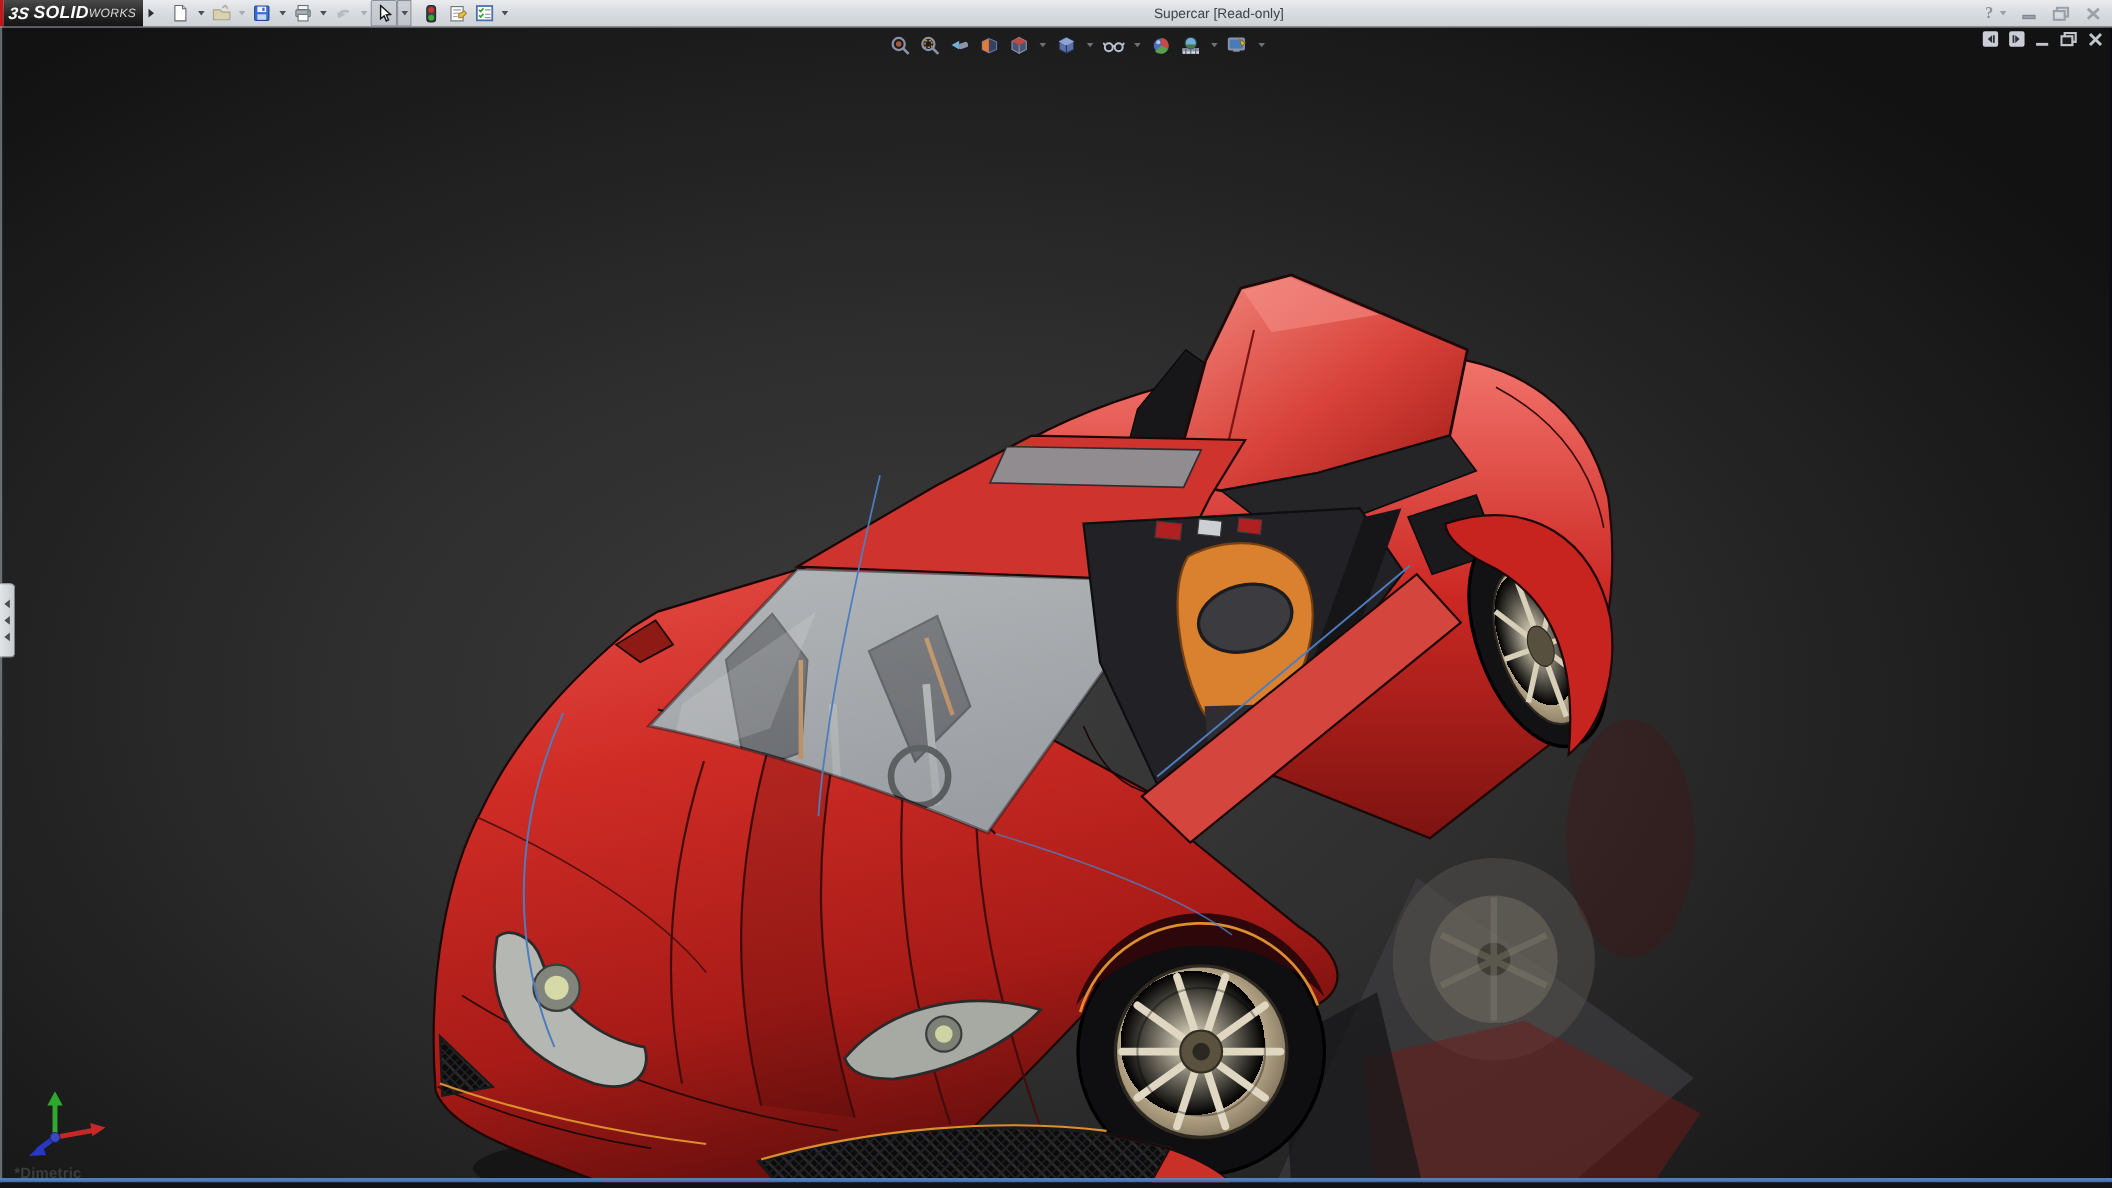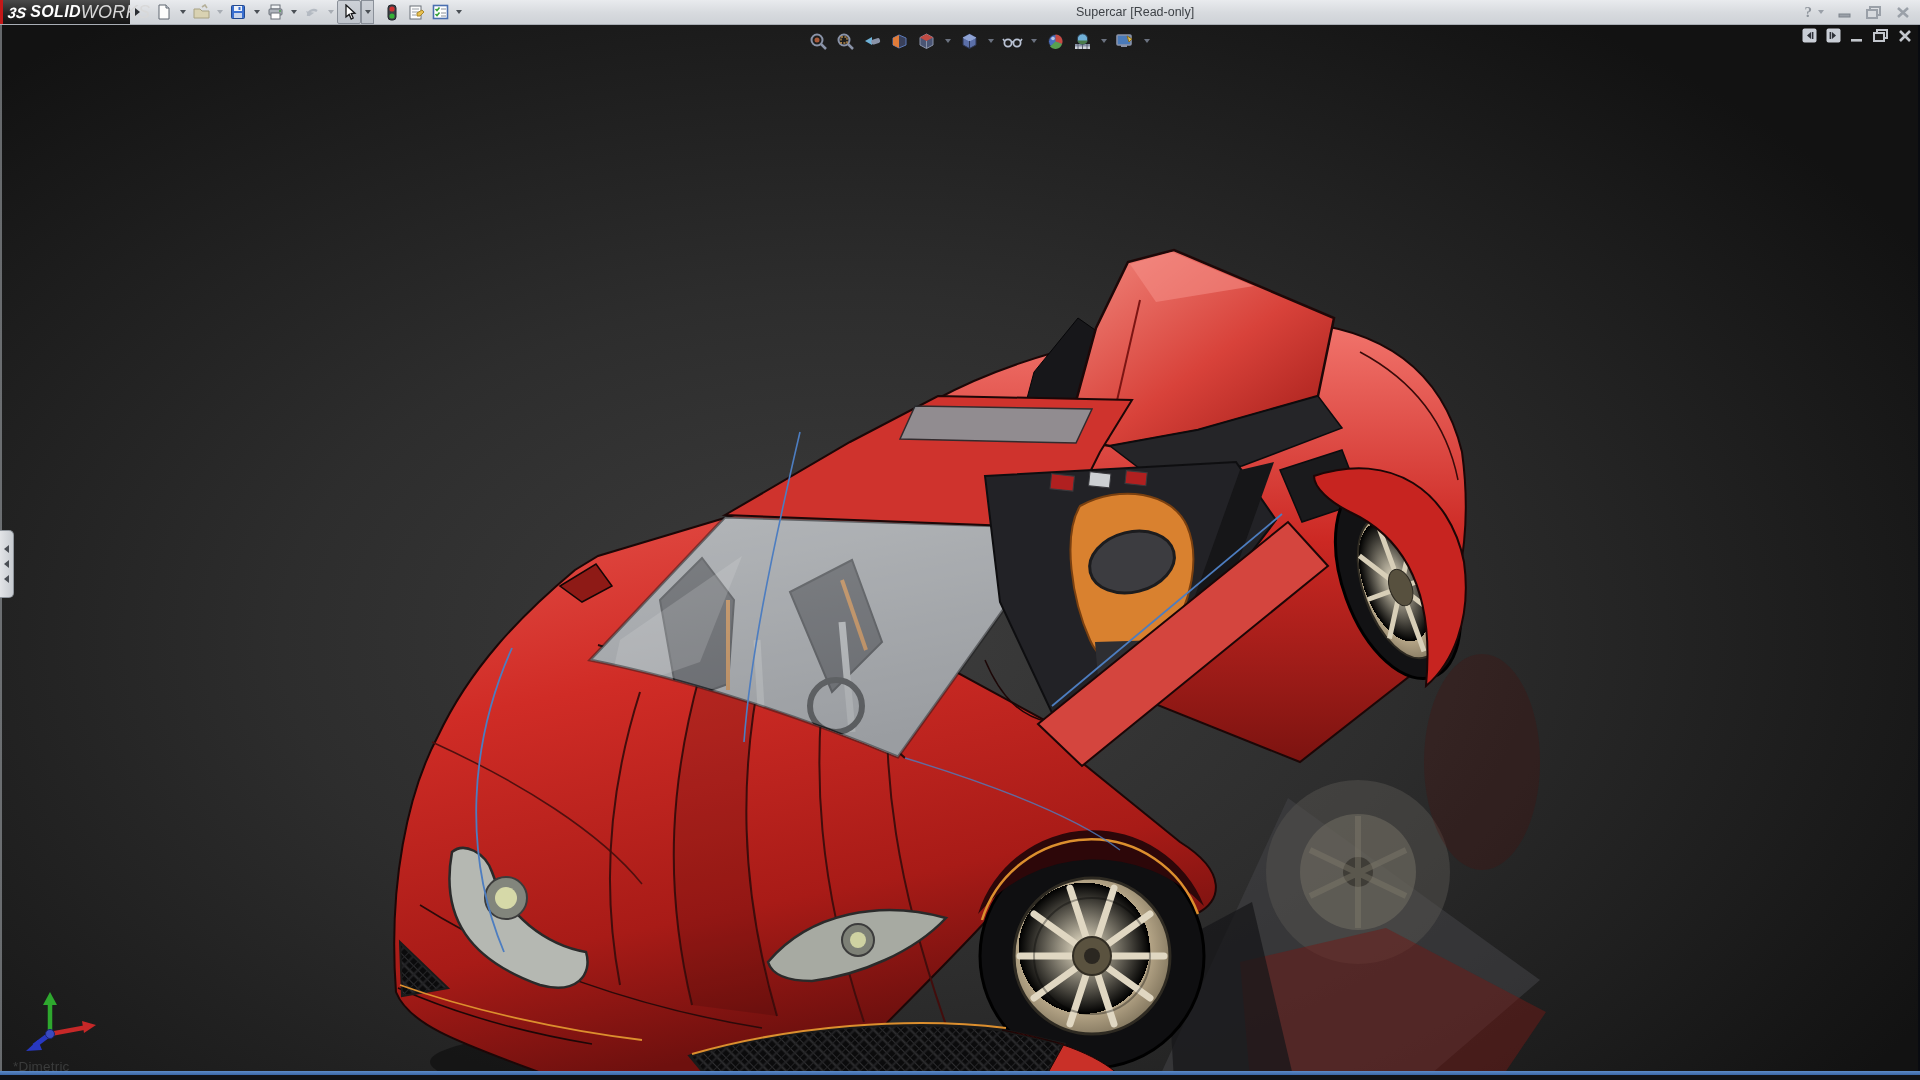--- a/index.html
+++ b/index.html
@@ -8,21 +8,21 @@
 
   
   .titlebar{position:absolute;left:0;top:0;width:1920px;height:24px;
     background:linear-gradient(180deg,#e9ebee 0%,#d7dade 55%,#ced2d7 100%);
     border-bottom:1px solid #a9aeb5;z-index:30;}
   .logo{position:absolute;left:0;top:0;width:130px;height:24px;display:flex;align-items:center;
     background:linear-gradient(180deg,#4a4a4a 0%,#262626 55%,#141414 100%);
     border-left:3px solid #c41818;box-sizing:border-box;padding-left:5px;color:#fff;}
   .logo-mark{font-style:italic;font-weight:bold;font-size:15px;transform:skewX(-8deg);margin-right:4px;}
   .logo-solid{font-style:italic;font-weight:bold;font-size:16px;letter-spacing:.3px;}
-  .logo-works{font-style:italic;font-weight:300;font-size:18px;color:#d8d8d8;letter-spacing:.3px;}
+  .logo-works{font-style:italic;font-weight:300;font-size:11px;color:#d8d8d8;letter-spacing:.3px;}
   .menu-flyout{position:absolute;left:131px;top:3px;width:13px;height:18px;display:flex;align-items:center;justify-content:center;}
   .menu-flyout .tri-r{width:0;height:0;border-left:5px solid #2b2e33;border-top:4px solid transparent;border-bottom:4px solid transparent;}
 
   .tb{position:absolute;left:152px;top:0;height:24px;display:flex;align-items:center;}
   .tbi{width:22px;height:22px;display:flex;align-items:center;justify-content:center;border:1px solid transparent;border-radius:2px;}
   .tbi.pressed{background:linear-gradient(180deg,#cdd1d7,#bfc4cb);border:1px solid #8a9099;}
   .caret{width:11px;height:22px;display:flex;align-items:center;justify-content:center;border:1px solid transparent;}
   .caret.pressed{background:linear-gradient(180deg,#cdd1d7,#bfc4cb);border:1px solid #8a9099;}
   .caret .tri{width:0;height:0;border-top:4px solid #4a4f55;border-left:3.5px solid transparent;border-right:3.5px solid transparent;}
   .caret.dim .tri{border-top-color:#a8adb4;}
@@ -45,21 +45,21 @@
 
   .vpctl{position:absolute;right:8px;top:28px;display:flex;align-items:center;gap:9px;z-index:25;}
 
   .left-tab{position:absolute;left:0;top:530px;width:13px;height:66px;background:linear-gradient(90deg,#e2e4e7,#c7cbd0);
     border:1px solid #8f959c;border-left:none;border-radius:0 5px 5px 0;z-index:25;
     display:flex;flex-direction:column;align-items:center;justify-content:center;gap:7px;}
   .left-tab .tri-l{width:0;height:0;border-right:5px solid #4a4e54;border-top:4px solid transparent;border-bottom:4px solid transparent;}
 
   .scene{position:absolute;left:0;top:24px;width:1920px;height:1056px;z-index:5;}
 
-  .view-label{position:absolute;left:13px;bottom:6px;color:#3b3c3c;font-size:13.5px;font-weight:normal;z-index:24;letter-spacing:.2px;}
+  .view-label{position:absolute;left:13px;bottom:6px;color:#3b3c3c;font-size:13.5px;font-weight:bold;z-index:24;letter-spacing:.2px;}
   .triad{position:absolute;left:16px;bottom:26px;z-index:24;}
 
   .status-strip{position:absolute;left:0;bottom:0;width:1920px;height:9px;z-index:28;}
   .status-strip .blue{height:4px;background:linear-gradient(180deg,#5d8bc7,#3a66a6);}
   .status-strip .dark{height:5px;background:#101216;}
 </style>
 </head>
 <body>
 
 <div class="app">
@@ -341,21 +341,21 @@
             <path d="M3.5,5 l1.5,1.5 2.5,-3" stroke="#36a036" stroke-width="1.6" fill="none"></path>
             <path d="M9,5 h5 M9,9 h5 M9,12 h5" stroke="#8a9098"></path>
             <path d="M3.5,10 l1.5,1.5 2.5,-3" stroke="#36a036" stroke-width="1.6" fill="none"></path>
           </svg>
       </div>
         <div class="caret">
           <div class="tri"></div>
         </div>
     </div>
 
-    <div class="doc-title" style="position:absolute;left:1076px;top:5px;font-size:12.5px;color:#3e4247;">Supercar [Read-only]</div>
+    <div class="doc-title" style="position:absolute;left:1049px;top:5px;font-size:12.5px;color:#3e4247;">Supercar [Read-only]</div>
 
     <div class="winctl">
       <span class="help">?</span>
       <span class="hcaret"></span>
       <svg width="14" height="12">
           <rect x="1" y="8" width="11" height="3" fill="#9aa0a8" stroke="#7d838c"></rect>
         </svg>
       <svg width="16" height="13">
           <rect x="4" y="1" width="10" height="8" fill="none" stroke="#9aa0a8" stroke-width="2"></rect>
           <rect x="1" y="4" width="10" height="8" fill="#d7dade" stroke="#9aa0a8" stroke-width="2"></rect>

